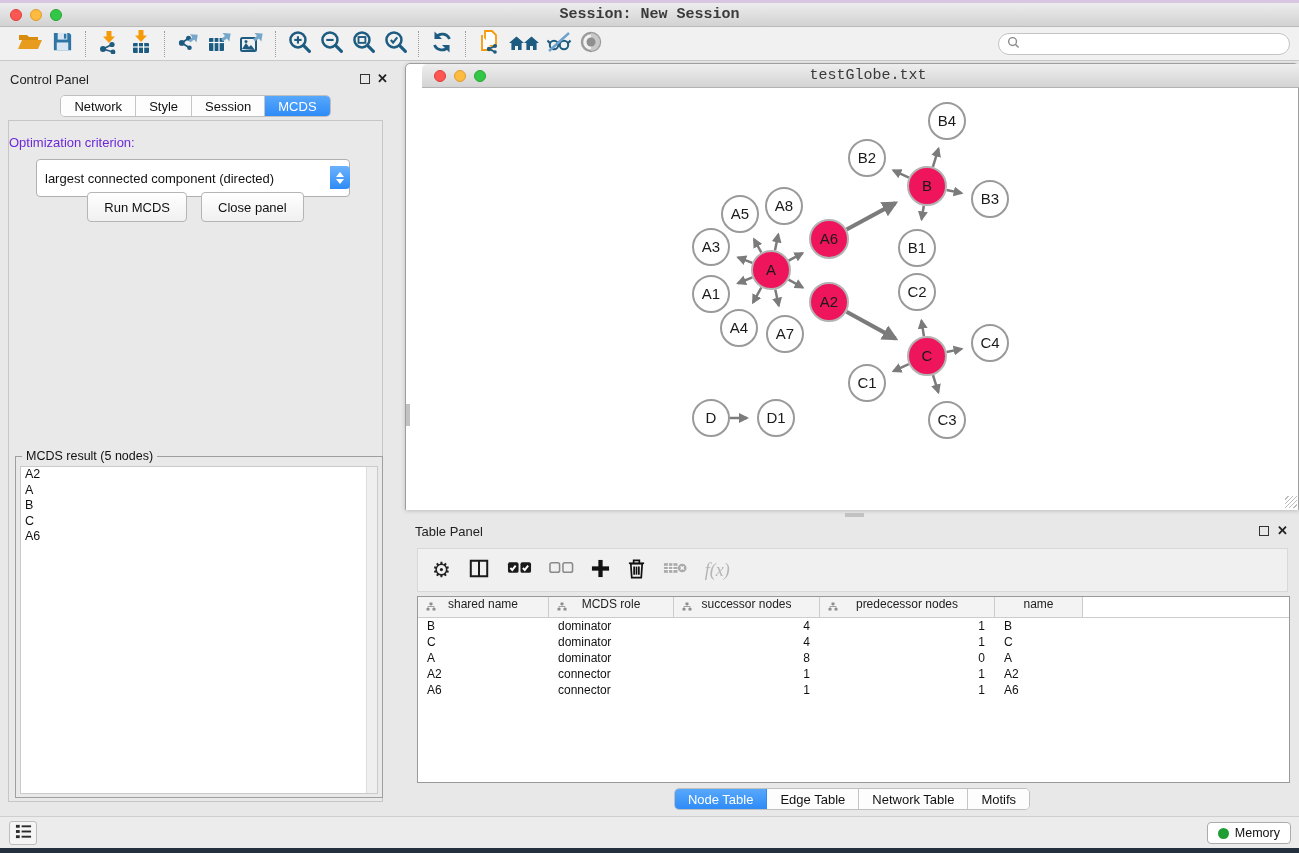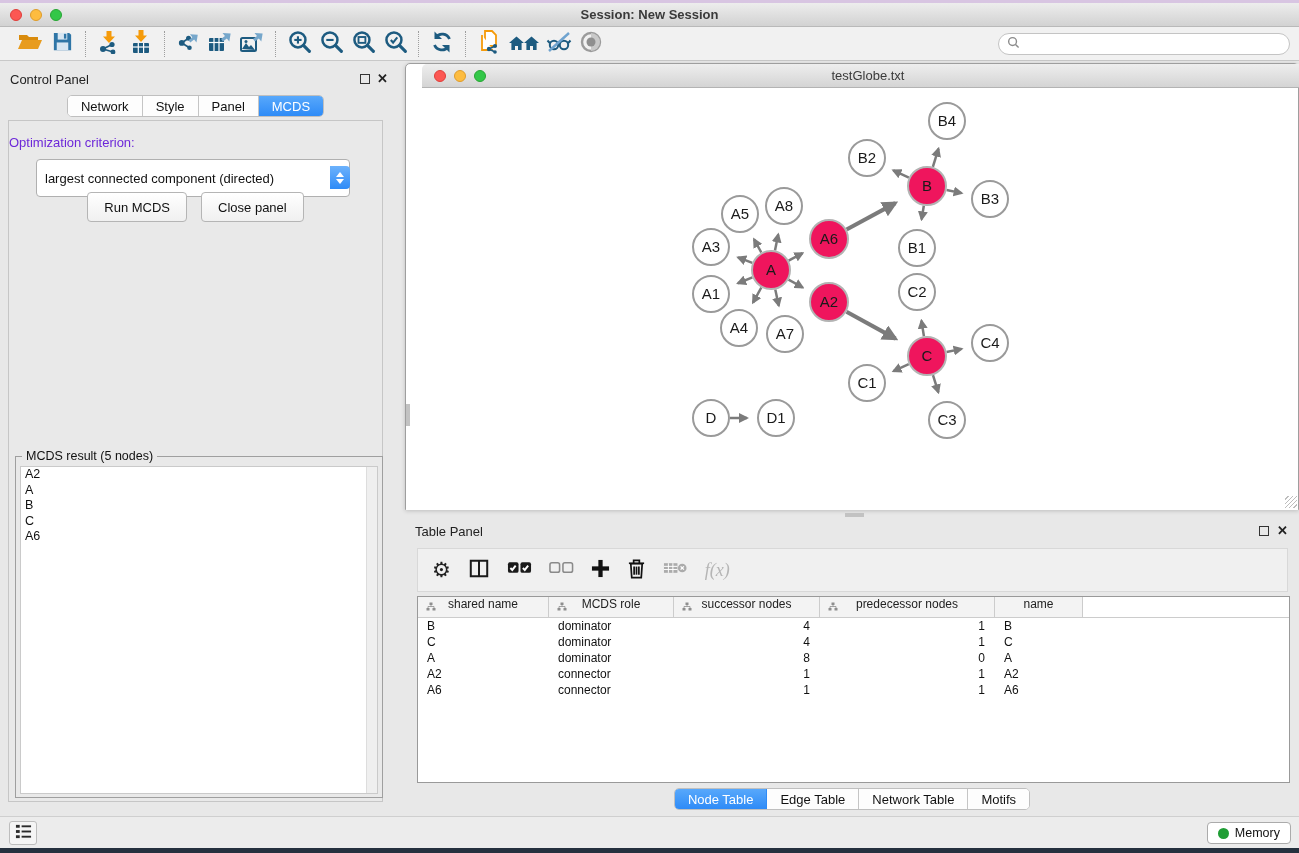--- a/index.html
+++ b/index.html
@@ -12,21 +12,21 @@
 
   
   .titlebar { position:absolute; left:0; top:3px; width:1299px; height:24px;
     background:linear-gradient(#EDEDED,#D2D2D2); border-bottom:1px solid #B9B9B9;
     display:flex; align-items:center; justify-content:center; }
   .titlebar .tl-group { position:absolute; left:10px; top:0; height:100%; display:flex; align-items:center; gap:8px; }
   .light { width:12px; height:12px; border-radius:50%; }
   .light.red { background:#FC5753; border:1px solid #DF3E3A; }
   .light.yellow { background:#FDBC40; border:1px solid #DE9C2B; }
   .light.green { background:#33C748; border:1px solid #27A533; }
-  .win-title { font-size:13px; color:#3A3A3A; font-weight:bold; }
+  .win-title { font-size:15px; color:#3A3A3A; font-weight:bold;font-family:Liberation Mono, monospace; }
 
   
   .toolbar { position:absolute; left:0; top:27px; width:1299px; height:34px;
     background:#F1F1F1; border-bottom:1px solid #C8C8C8;
     display:flex; align-items:center; padding-left:14px; }
   .tbtn { display:flex; align-items:center; justify-content:center; width:32px; height:30px; }
   .tsep { width:0; border-left:1px dotted #9E9E9E; height:26px; margin:0 7px; }
   .searchbox { position:absolute; right:9px; top:6px; width:292px; height:22px;
     background:#fff; border:1px solid #C4C4C4; border-radius:11px;
     display:flex; align-items:center; padding-left:8px; gap:4px; }
@@ -300,21 +300,21 @@
 
   <div class="cp-header">
     <span class="panel-title">Control Panel</span>
     <span class="float-ic" style="left:360px"></span>
     <span class="close-ic" style="left:377px">✕</span>
   </div>
   <div class="cp-tabs">
     <div class="segctl">
         <div class="seg">Network</div>
         <div class="seg">Style</div>
-        <div class="seg">Panel</div>
+        <div class="seg">Session</div>
         <div class="seg sel">MCDS</div>
       </div>
   </div>
   <div class="cp-body">
     <div class="opt-label">Optimization criterion:</div>
     <div class="criterion">
       <span class="val">largest connected component (directed)</span>
       <span class="stepper">
           <span class="tri-up"></span>
           <span class="tri-dn"></span>

